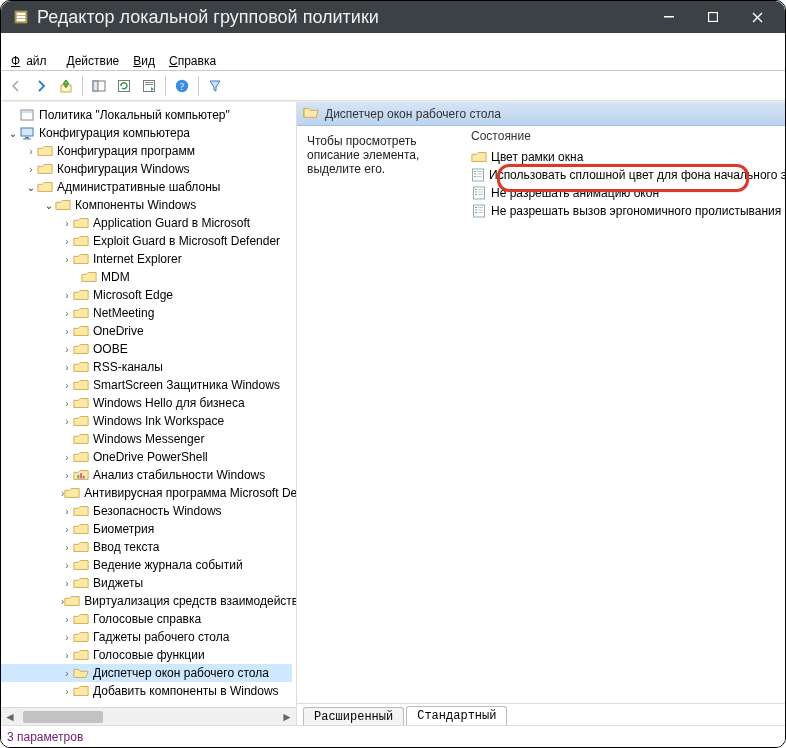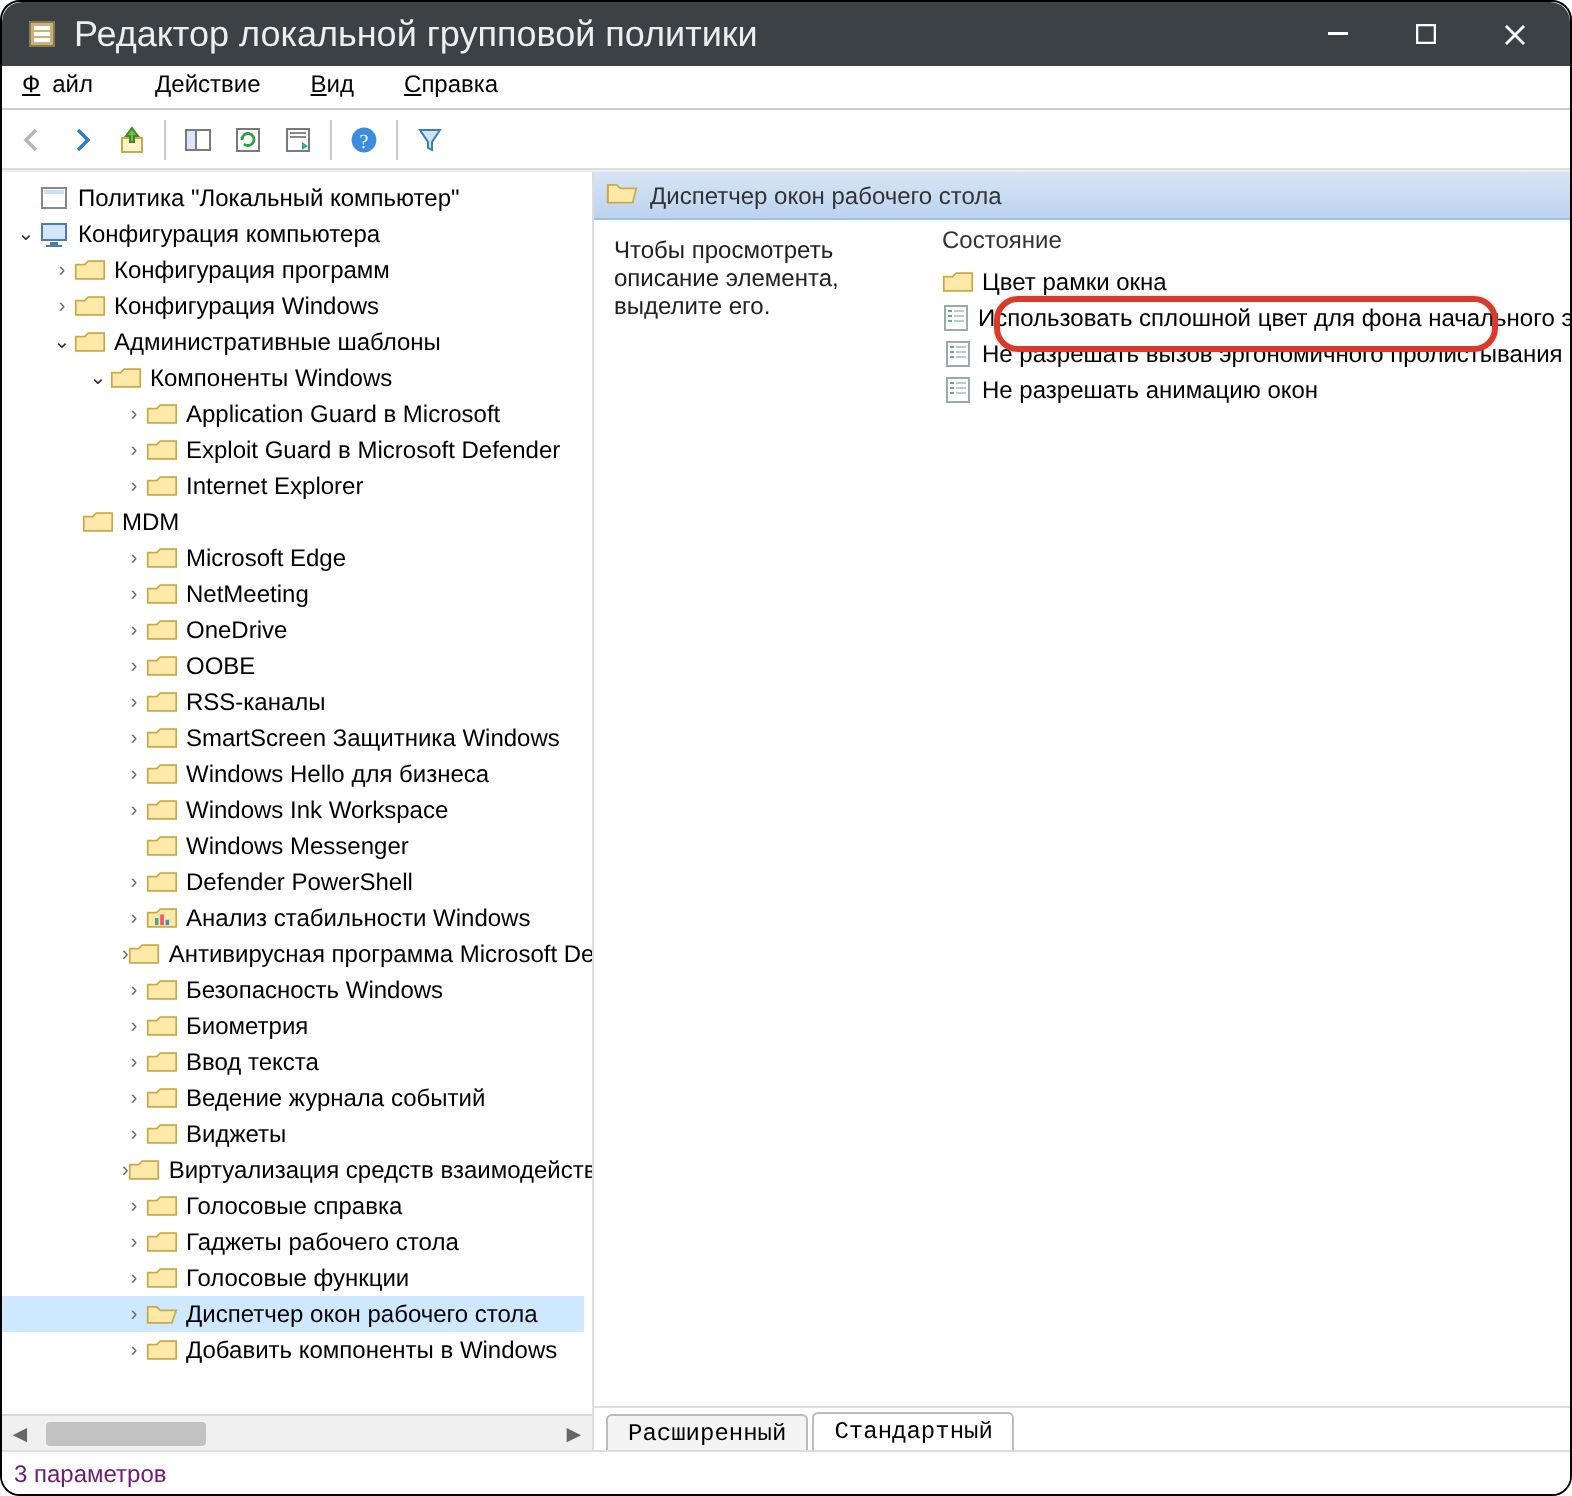--- a/index.html
+++ b/index.html
@@ -2,21 +2,21 @@
 <html><head>
 <meta charset="utf-8">
 <style>
   * { box-sizing: border-box; margin: 0; padding: 0; }
   html, body { height: 100%; font-family: "Segoe UI", Tahoma, sans-serif; font-size: 12px; background: #fff; }
   .window { width: 786px; height: 748px; border: 1px solid #000; border-radius: 10px; overflow: hidden; display: flex; flex-direction: column; background: #fff; position: relative; }
   .titlebar { height: 32px; background: #3c4146; color: #fff; display: flex; align-items: center; padding: 0 6px; border-top-left-radius: 10px; border-top-right-radius: 10px; }
   .titlebar .app-icon { width: 16px; height: 16px; margin: 0 8px 0 6px; }
   .titlebar .title { flex: 1; font-size: 18px; color: #eee; }
   .titlebar .winbtn { width: 44px; height: 32px; display: flex; align-items: center; justify-content: center; color: #fff; }
-  .menubar { height: 22px; background: #fff; border-bottom: 1px solid #ccc; display: flex; align-items: flex-start; padding-left: 4px; gap: 13px; }
+  .menubar { height: 38px; background: #fff; border-bottom: 1px solid #ccc; display: flex; align-items: flex-end; padding-left: 4px; gap: 2px; }
   .menubar span { padding: 2px 6px; }
   .menubar span u { text-decoration: underline; }
   .toolbar { height: 30px; background: #fff; border-bottom: 1px solid #ddd; display: flex; align-items: center; padding-left: 4px; gap: 3px; }
   .tbtn { width: 22px; height: 22px; display: flex; align-items: center; justify-content: center; border: 1px solid transparent; }
   .tsep { width: 1px; height: 20px; background: #ccc; margin: 0 2px; }
   .body { flex: 1; display: flex; overflow: hidden; border-top: 1px solid #eee; position: relative; }
   .tree-pane { width: 296px; border-right: 1px solid #ddd; overflow: auto; padding-top: 4px; position: relative; }
   .tree-scroll-x { position: absolute; left: 0; right: 0; bottom: 0; height: 18px; background: #f0f0f0; border-top: 1px solid #d8d8d8; }
   .tree-scroll-x .thumb { position: absolute; left: 22px; top: 3px; height: 12px; width: 80px; background: #c2c2c2; border-radius: 2px; }
   .tree-scroll-x .arrow { position:absolute; top:0; width:18px; height:18px; display:flex; align-items:center; justify-content:center; color:#666; }
@@ -202,21 +202,21 @@
               </svg></span>
             <span class="lbl">Exploit Guard в Microsoft Defender</span>
           </div>
           <div class="tree-row" style="padding-left: 60px;">
             <span class="twisty">›</span>
             <span class="node-icon"><svg class="folder-svg" viewBox="0 0 18 14">
                 <path d="M1 4 L6 4 L8 2 L17 2 L17 12 L1 12 Z" fill="#ffe9a8" stroke="#c9a94a"></path>
               </svg></span>
             <span class="lbl">Internet Explorer</span>
           </div>
-          <div class="tree-row" style="padding-left: 28px;">
+          <div class="tree-row" style="padding-left: 68px;">
             <span class="twisty empty">›</span>
             <span class="node-icon"><svg class="folder-svg" viewBox="0 0 18 14">
                 <path d="M1 4 L6 4 L8 2 L17 2 L17 12 L1 12 Z" fill="#ffe9a8" stroke="#c9a94a"></path>
               </svg></span>
             <span class="lbl">MDM</span>
           </div>
           <div class="tree-row" style="padding-left: 60px;">
             <span class="twisty">›</span>
             <span class="node-icon"><svg class="folder-svg" viewBox="0 0 18 14">
                 <path d="M1 4 L6 4 L8 2 L17 2 L17 12 L1 12 Z" fill="#ffe9a8" stroke="#c9a94a"></path>
@@ -277,21 +277,21 @@
             <span class="node-icon"><svg class="folder-svg" viewBox="0 0 18 14">
                 <path d="M1 4 L6 4 L8 2 L17 2 L17 12 L1 12 Z" fill="#ffe9a8" stroke="#c9a94a"></path>
               </svg></span>
             <span class="lbl">Windows Messenger</span>
           </div>
           <div class="tree-row" style="padding-left: 60px;">
             <span class="twisty">›</span>
             <span class="node-icon"><svg class="folder-svg" viewBox="0 0 18 14">
                 <path d="M1 4 L6 4 L8 2 L17 2 L17 12 L1 12 Z" fill="#ffe9a8" stroke="#c9a94a"></path>
               </svg></span>
-            <span class="lbl">Defender PowerShell</span>
+            <span class="lbl">OneDrive PowerShell</span>
           </div>
           <div class="tree-row" style="padding-left: 60px;">
             <span class="twisty">›</span>
             <span class="node-icon"><svg class="folder-svg" viewBox="0 0 18 14">
                 <path d="M1 4 L6 4 L8 2 L17 2 L17 12 L1 12 Z" fill="#ffe9a8" stroke="#c9a94a"></path>
                 <rect x="5" y="7" width="2" height="4" fill="#4a8"></rect>
                 <rect x="8" y="5" width="2" height="6" fill="#e56"></rect>
                 <rect x="11" y="8" width="2" height="3" fill="#48c"></rect>
               </svg></span>
             <span class="lbl">Анализ стабильности Windows</span>
@@ -428,35 +428,35 @@
                   <svg width="14" height="14">
                     <rect x="1.5" y="1" width="11" height="12" fill="#fff" stroke="#9aa"></rect>
                     <rect x="3" y="3" width="2" height="1" fill="#6a8"></rect>
                     <rect x="6" y="3" width="5" height="1" fill="#bcc"></rect>
                     <rect x="3" y="5.5" width="2" height="1" fill="#6a8"></rect>
                     <rect x="6" y="5.5" width="5" height="1" fill="#bcc"></rect>
                     <rect x="3" y="8" width="2" height="1" fill="#6a8"></rect>
                     <rect x="6" y="8" width="5" height="1" fill="#bcc"></rect>
                   </svg>
                 </span>
-                <span>Не разрешать вызов эргономичного пролистывания</span>
+                <span>Не разрешать анимацию окон</span>
               </div>
               <div class="li">
                 <span class="iicon">
                   <svg width="14" height="14">
                     <rect x="1.5" y="1" width="11" height="12" fill="#fff" stroke="#9aa"></rect>
                     <rect x="3" y="3" width="2" height="1" fill="#6a8"></rect>
                     <rect x="6" y="3" width="5" height="1" fill="#bcc"></rect>
                     <rect x="3" y="5.5" width="2" height="1" fill="#6a8"></rect>
                     <rect x="6" y="5.5" width="5" height="1" fill="#bcc"></rect>
                     <rect x="3" y="8" width="2" height="1" fill="#6a8"></rect>
                     <rect x="6" y="8" width="5" height="1" fill="#bcc"></rect>
                   </svg>
                 </span>
-                <span>Не разрешать анимацию окон</span>
+                <span>Не разрешать вызов эргономичного пролистывания</span>
               </div>
             </div>
         </div>
       </div>
       <div class="tabs">
         <div class="tab">Расширенный</div>
         <div class="tab active">Стандартный</div>
       </div>
       <div class="highlight-ring" style="left:200px; top:62px; width:252px; height:28px;"></div>
     </div>

